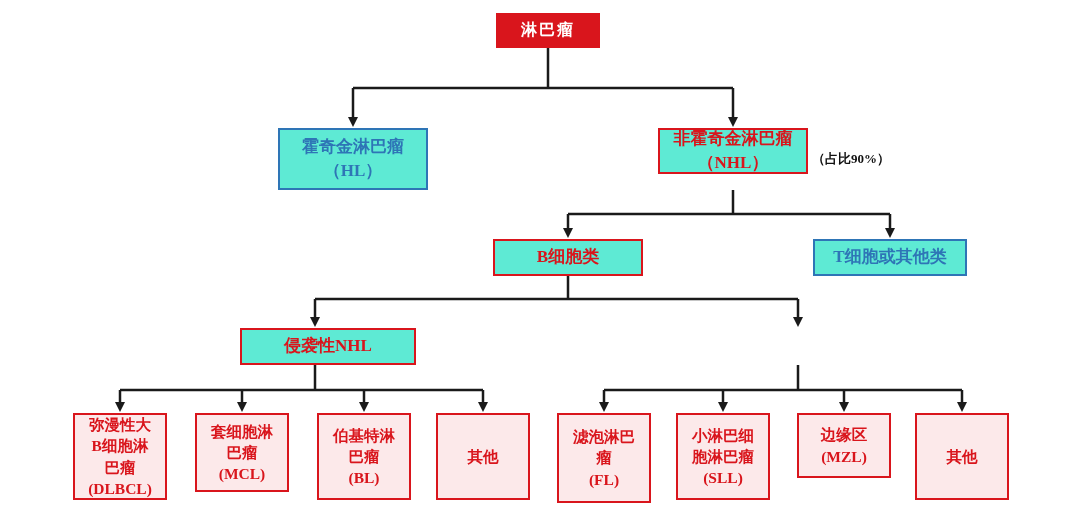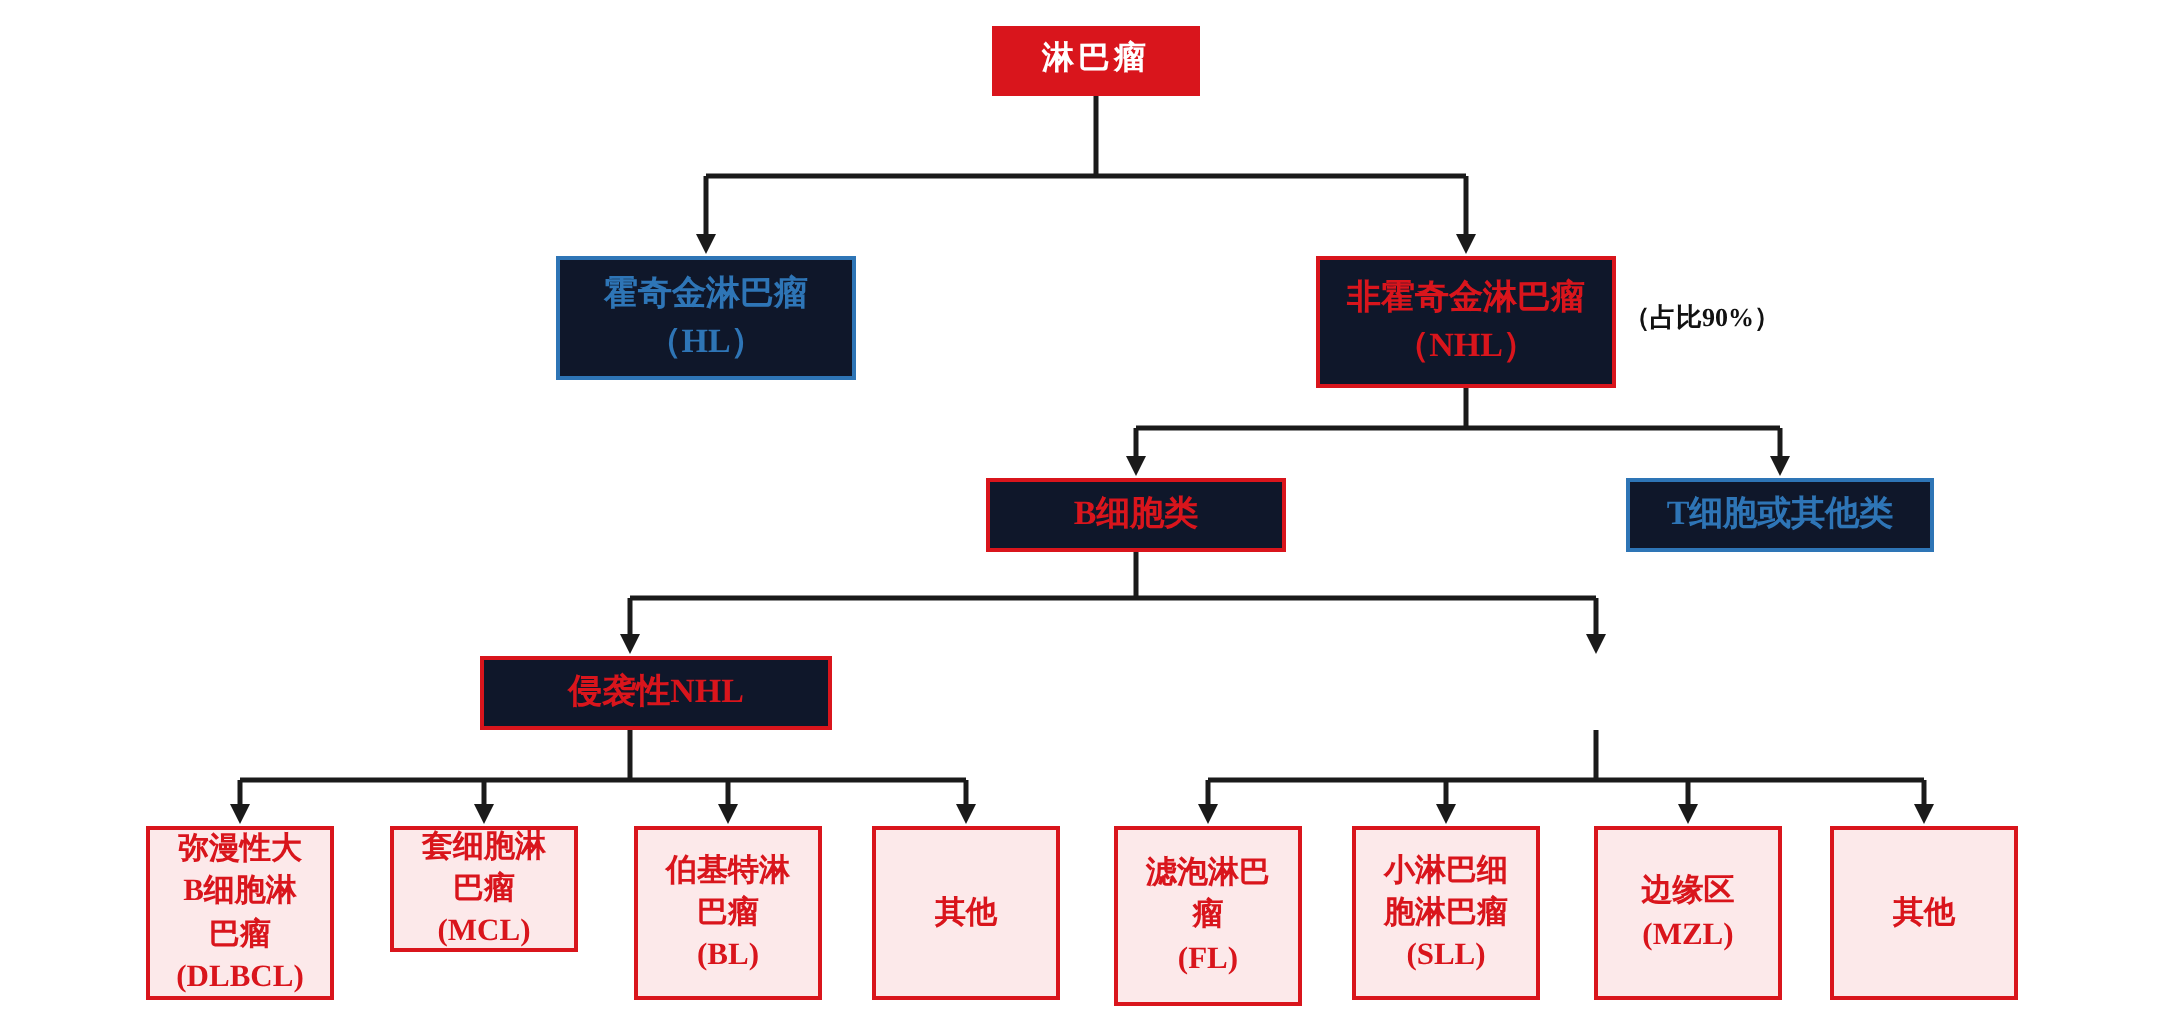--- a/index.html
+++ b/index.html
@@ -7,21 +7,21 @@
     position:relative; width:1080px; height:507px; background:#ffffff;
     overflow:hidden;
     font-family:"Liberation Serif","DejaVu Serif",serif;
     --red:#d9151c; --pink:#fce9ea; --blue:#2e75b6; --line:#1a1a1a;
   }
   #connectors { position:absolute; left:0; top:0; width:1080px; height:507px; }
   .box {
     position:absolute; box-sizing:border-box;
     display:flex; align-items:center; justify-content:center;
     text-align:center; font-weight:700; white-space:pre-line;
-    background:#0f172a; line-height:1.42;
+    background:#5eead4; line-height:1.42;
   }
   .fill-red   { background:var(--red); color:#ffffff; font-size:16px; letter-spacing:2px; }
   .red-box    { border:2.5px solid var(--red);  color:var(--red);  font-size:17px; }
   .blue-box   { border:2.5px solid var(--blue); color:var(--blue); font-size:17px; }
   .leaf       { border:2.5px solid var(--red);  color:var(--red);  background:var(--pink);
                 font-size:15.5px; line-height:1.36; }
   .annotation {
     position:absolute; display:flex; align-items:center;
     color:#111111; font-weight:700; font-size:13px; white-space:nowrap;
   }
@@ -61,43 +61,43 @@
     <line class="conn" x1="604" y1="390" x2="604" y2="405" marker-end="url(#arrow)"></line>
     <line class="conn" x1="723" y1="390" x2="723" y2="405" marker-end="url(#arrow)"></line>
     <line class="conn" x1="844" y1="390" x2="844" y2="405" marker-end="url(#arrow)"></line>
     <line class="conn" x1="962" y1="390" x2="962" y2="405" marker-end="url(#arrow)"></line>
   </svg>
 
   <div class="box fill-red" style="left:496px; top:13px; width:104px; height:35px;">淋巴瘤</div>
 
   <div class="box blue-box" style="left:278px; top:128px; width:150px; height:62px;">霍奇金淋巴瘤
 （HL）</div>
-  <div class="box red-box" style="left:658px; top:128px; width:150px; height:66px;">非霍奇金淋巴瘤
+  <div class="box red-box" style="left:658px; top:128px; width:150px; height:46px;">非霍奇金淋巴瘤
 （NHL）</div>
   <div class="annotation" style="left:812px; top:128px; height:62px;">（占比90%）</div>
 
   <div class="box red-box" style="left:493px; top:239px; width:150px; height:37px;">B细胞类</div>
   <div class="box blue-box" style="left:813px; top:239px; width:154px; height:37px;">T细胞或其他类</div>
 
   <div class="box red-box" style="left:240px; top:328px; width:176px; height:37px;">侵袭性NHL</div>
 
   <div class="box leaf" style="left:73px;  top:413px; width:94px; height:87px;">弥漫性大
 B细胞淋
 巴瘤
 (DLBCL)</div>
-  <div class="box leaf" style="left:195px; top:413px; width:94px; height:63px;">套细胞淋
+  <div class="box leaf" style="left:195px; top:413px; width:94px; height:79px;">套细胞淋
 巴瘤
 (MCL)</div>
   <div class="box leaf" style="left:317px; top:413px; width:94px; height:87px;">伯基特淋
 巴瘤
 (BL)</div>
   <div class="box leaf" style="left:436px; top:413px; width:94px; height:87px;">其他</div>
   <div class="box leaf" style="left:557px; top:413px; width:94px; height:90px;">滤泡淋巴
 瘤
 (FL)</div>
   <div class="box leaf" style="left:676px; top:413px; width:94px; height:87px;">小淋巴细
 胞淋巴瘤
 (SLL)</div>
-  <div class="box leaf" style="left:797px; top:413px; width:94px; height:87px;">边缘区
+  <div class="box leaf" style="left:797px; top:413px; width:94px; height:65px;">边缘区
 (MZL)</div>
   <div class="box leaf" style="left:915px; top:413px; width:94px; height:87px;">其他</div>
 
 </div>
 
 </body></html>

